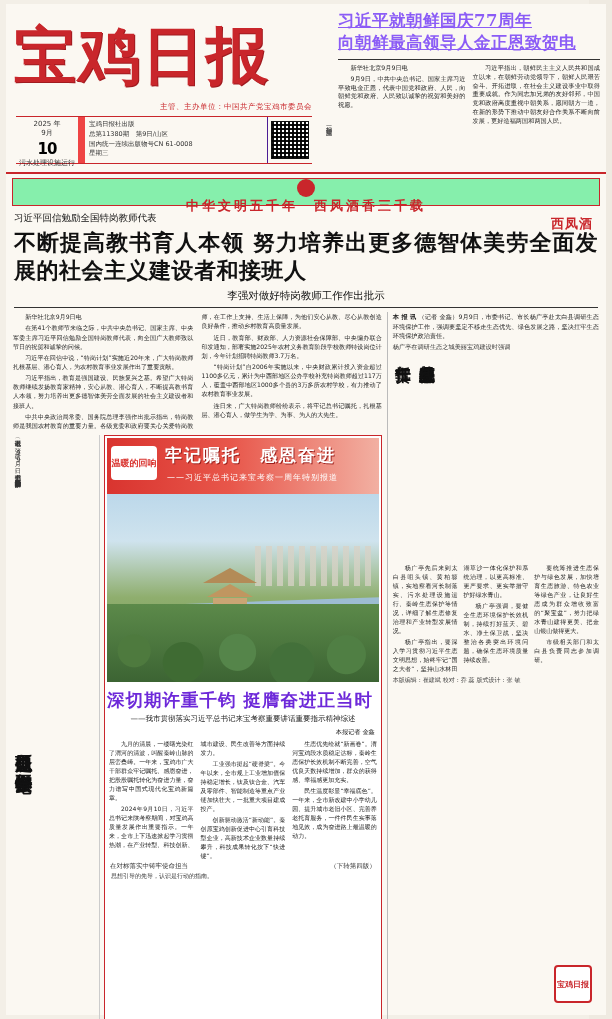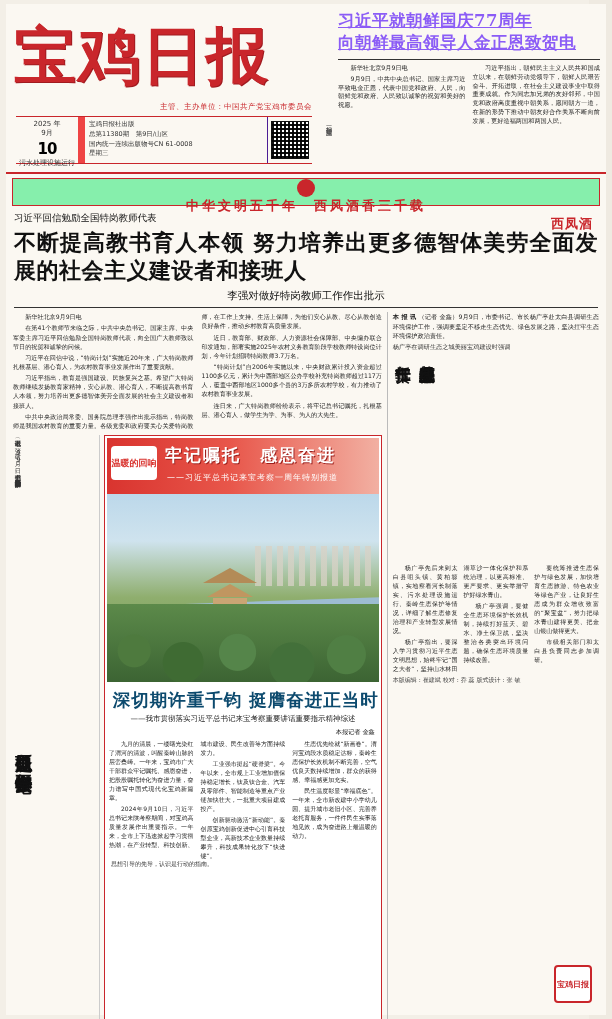--- a/index.html
+++ b/index.html
@@ -102,21 +102,21 @@
      radial-gradient(circle at 68% 78%, #43703a 0 22px, transparent 23px),
      radial-gradient(circle at 88% 65%, #507f44 0 19px, transparent 20px),
      linear-gradient(#5c8a4a,#3c6433);}
   .ph-pavilion{position:absolute;left:96px;top:74px;width:54px;height:52px;}
   .ph-pavilion .roof{position:absolute;left:0;top:0;width:0;height:0;border-left:27px solid transparent;border-right:27px solid transparent;border-bottom:15px solid #b38b57;}
   .ph-pavilion .roof2{position:absolute;left:4px;top:16px;width:0;height:0;border-left:23px solid transparent;border-right:23px solid transparent;border-bottom:13px solid #c09660;}
   .ph-pavilion .base{position:absolute;left:10px;top:30px;width:34px;height:20px;background:#caa574;}
   .ph-city{position:absolute;right:4px;top:52px;width:120px;height:40px;background:
      repeating-linear-gradient(90deg,#d8d2c6 0 6px,transparent 6px 11px);opacity:.75;}
   .feat-cap1{font-family:"DejaVu Serif","Liberation Serif",serif;font-weight:700;font-size:17.5px;
-     text-align:right;margin:6px 0 2px;letter-spacing:1px;color:#0c4a6e;}
+     text-align:left;margin:6px 0 2px;letter-spacing:1px;color:#6d28d9;}
   .feat-cap2{font-size:7.5px;text-align:center;margin-bottom:4px;color:#222;}
   .feat-body{column-count:3;column-gap:7px;font-size:6px;line-height:1.5;text-align:justify;color:#222;padding:0 2px;}
   .feat-body p{margin:0 0 2px;text-indent:2em;}
   .feat-foot{display:flex;justify-content:space-between;font-size:6.5px;padding:2px 3px 1px;color:#333;}
 
   
   .r-brief{font-size:6.2px;line-height:1.5;text-align:justify;color:#222;}
   .r-head-wrap{display:flex;gap:4px;}
   .r-vtitle{writing-mode:vertical-rl;text-orientation:upright;font-weight:700;font-size:15.5px;
      line-height:1.3;color:#111;font-family:"DejaVu Serif","Liberation Serif",serif;height:205px;}
@@ -223,20 +223,24 @@
           <div class="feat-cap2">——我市贯彻落实习近平总书记来宝考察重要讲话重要指示精神综述</div>
           <div style="text-align:right;font-size:6.2px;padding-right:4px;margin-bottom:2px;">本报记者 金鑫</div>
           <div class="feat-body">
             <p>九月的清晨，一缕曙光染红了渭河的清波，叫醒秦岭山脉的层峦叠嶂。一年来，宝鸡市广大干部群众牢记嘱托、感恩奋进，把殷殷嘱托转化为奋进力量，奋力谱写中国式现代化宝鸡新篇章。</p>
             <p>2024年9月10日，习近平总书记来陕考察期间，对宝鸡高质量发展作出重要指示。一年来，全市上下迅速掀起学习贯彻热潮，在产业转型、科技创新、城市建设、民生改善等方面持续发力。</p>
             <p>工业强市挺起“硬脊梁”。今年以来，全市规上工业增加值保持稳定增长，钛及钛合金、汽车及零部件、智能制造等重点产业链加快壮大，一批重大项目建成投产。</p>
             <p>创新驱动激活“新动能”。秦创原宝鸡创新促进中心引育科技型企业，高新技术企业数量持续攀升，科技成果转化按下“快进键”。</p>
             <p>生态优先绘就“新画卷”。渭河宝鸡段水质稳定达标，秦岭生态保护长效机制不断完善，空气优良天数持续增加，群众的获得感、幸福感更加充实。</p>
             <p>民生温度彰显“幸福底色”。一年来，全市新改建中小学幼儿园、提升城市老旧小区、完善养老托育服务，一件件民生实事落地见效，成为奋进路上最温暖的动力。</p>
           </div>
+          <div class="feat-foot">
+            <span>在对标落实中铸牢使命担当</span>
+            <span>（下转第四版）</span>
+          </div>
           <div style="font-size:6px;color:#333;padding:0 4px 2px;">思想引导的先导，认识是行动的指南。</div>
         </div>
       </div>
     </div>
 
     <div class="col-right">
       <div class="r-brief">
         <span style="font-weight:700;">本 报 讯</span>
         <span>（记者 金鑫）9月9日，市委书记、市长杨广亭赴太白县调研生态环境保护工作，强调要坚定不移走生态优先、绿色发展之路，坚决扛牢生态环境保护政治责任。</span>
       </div>

